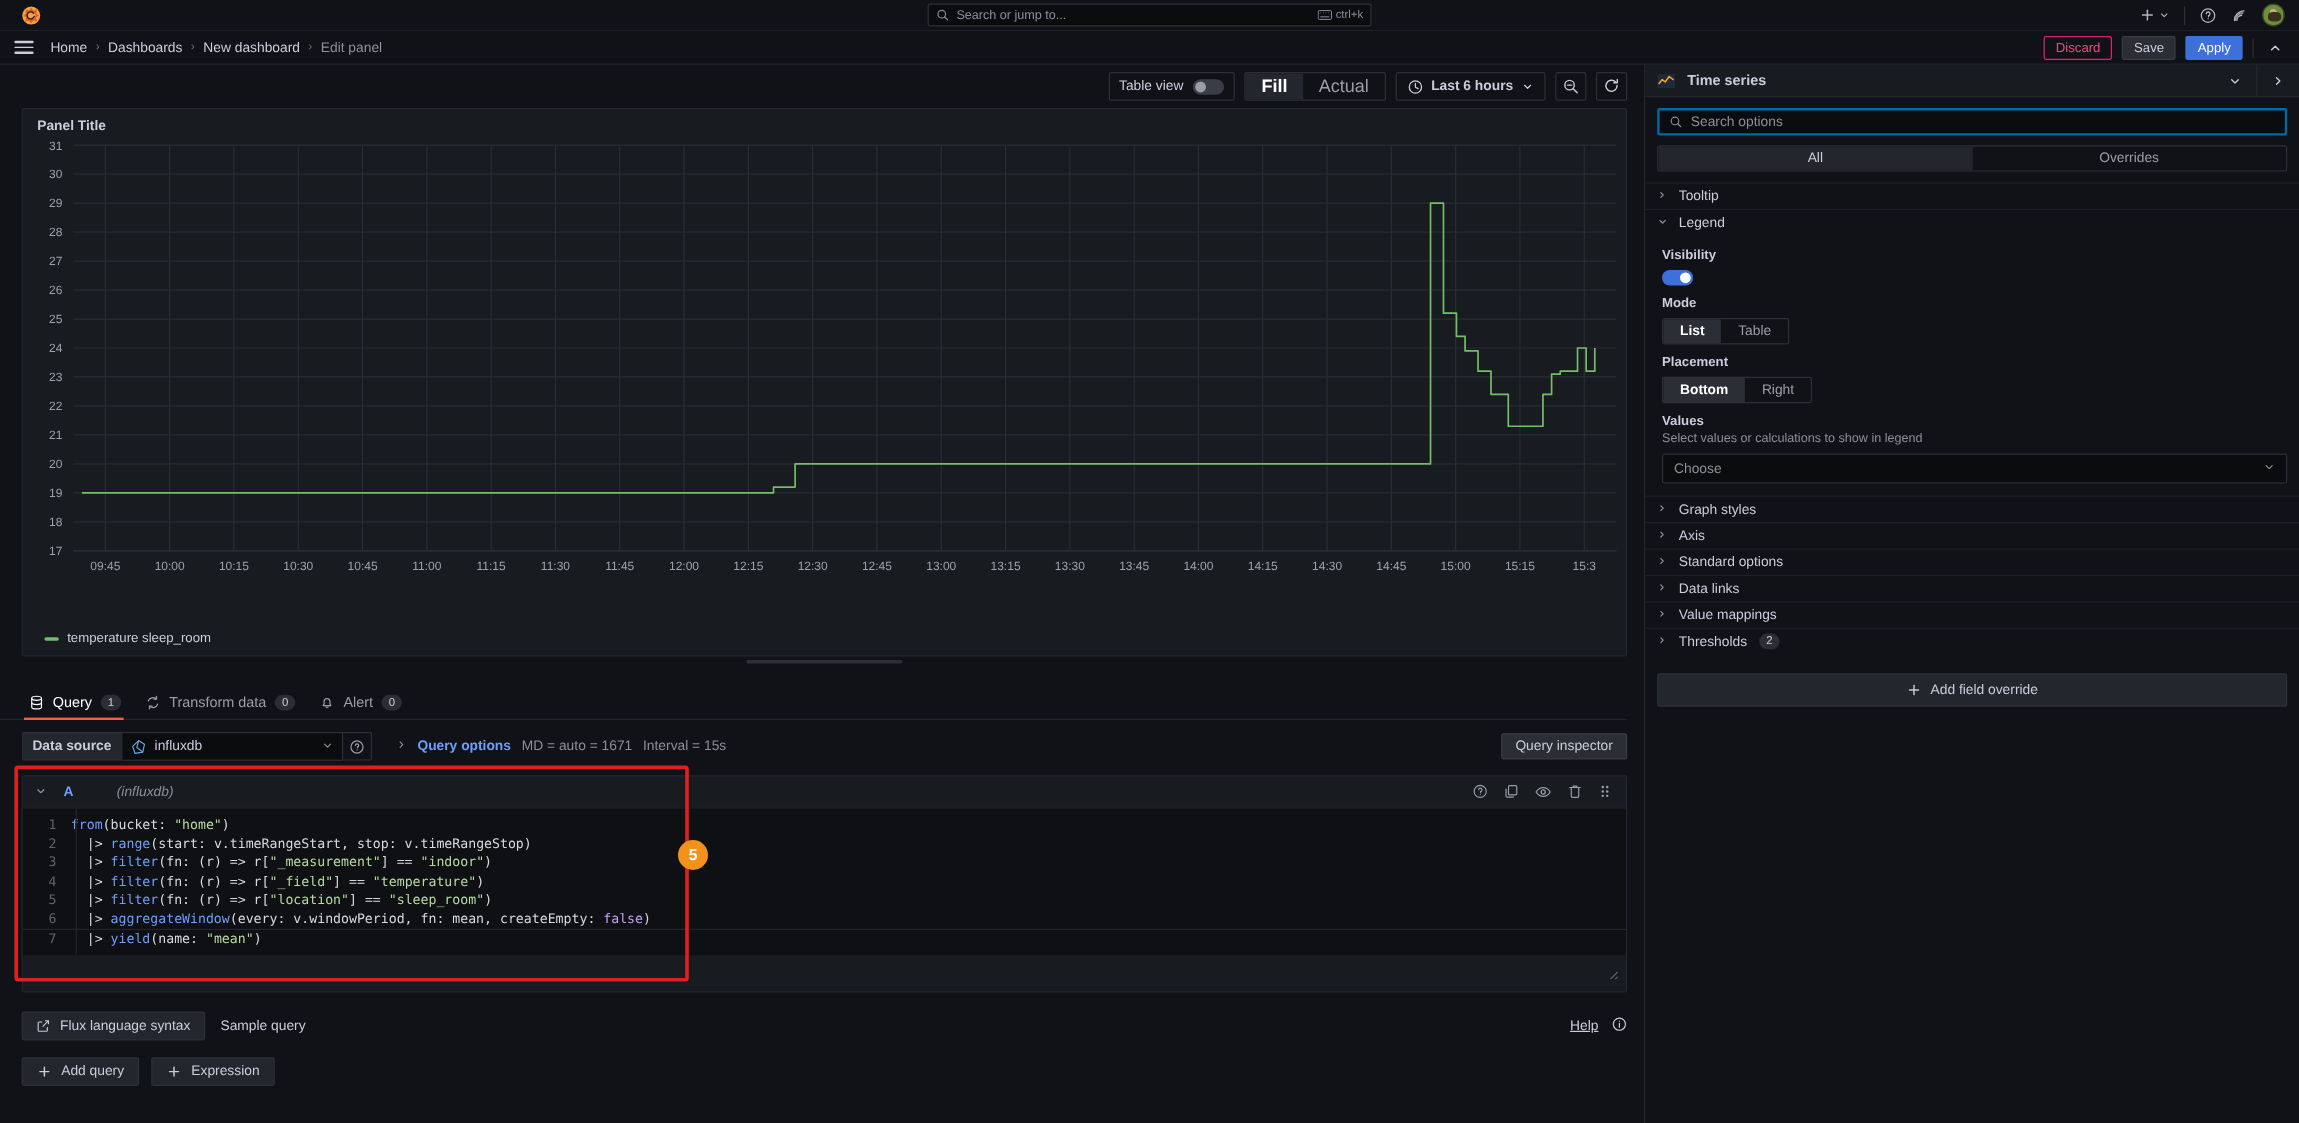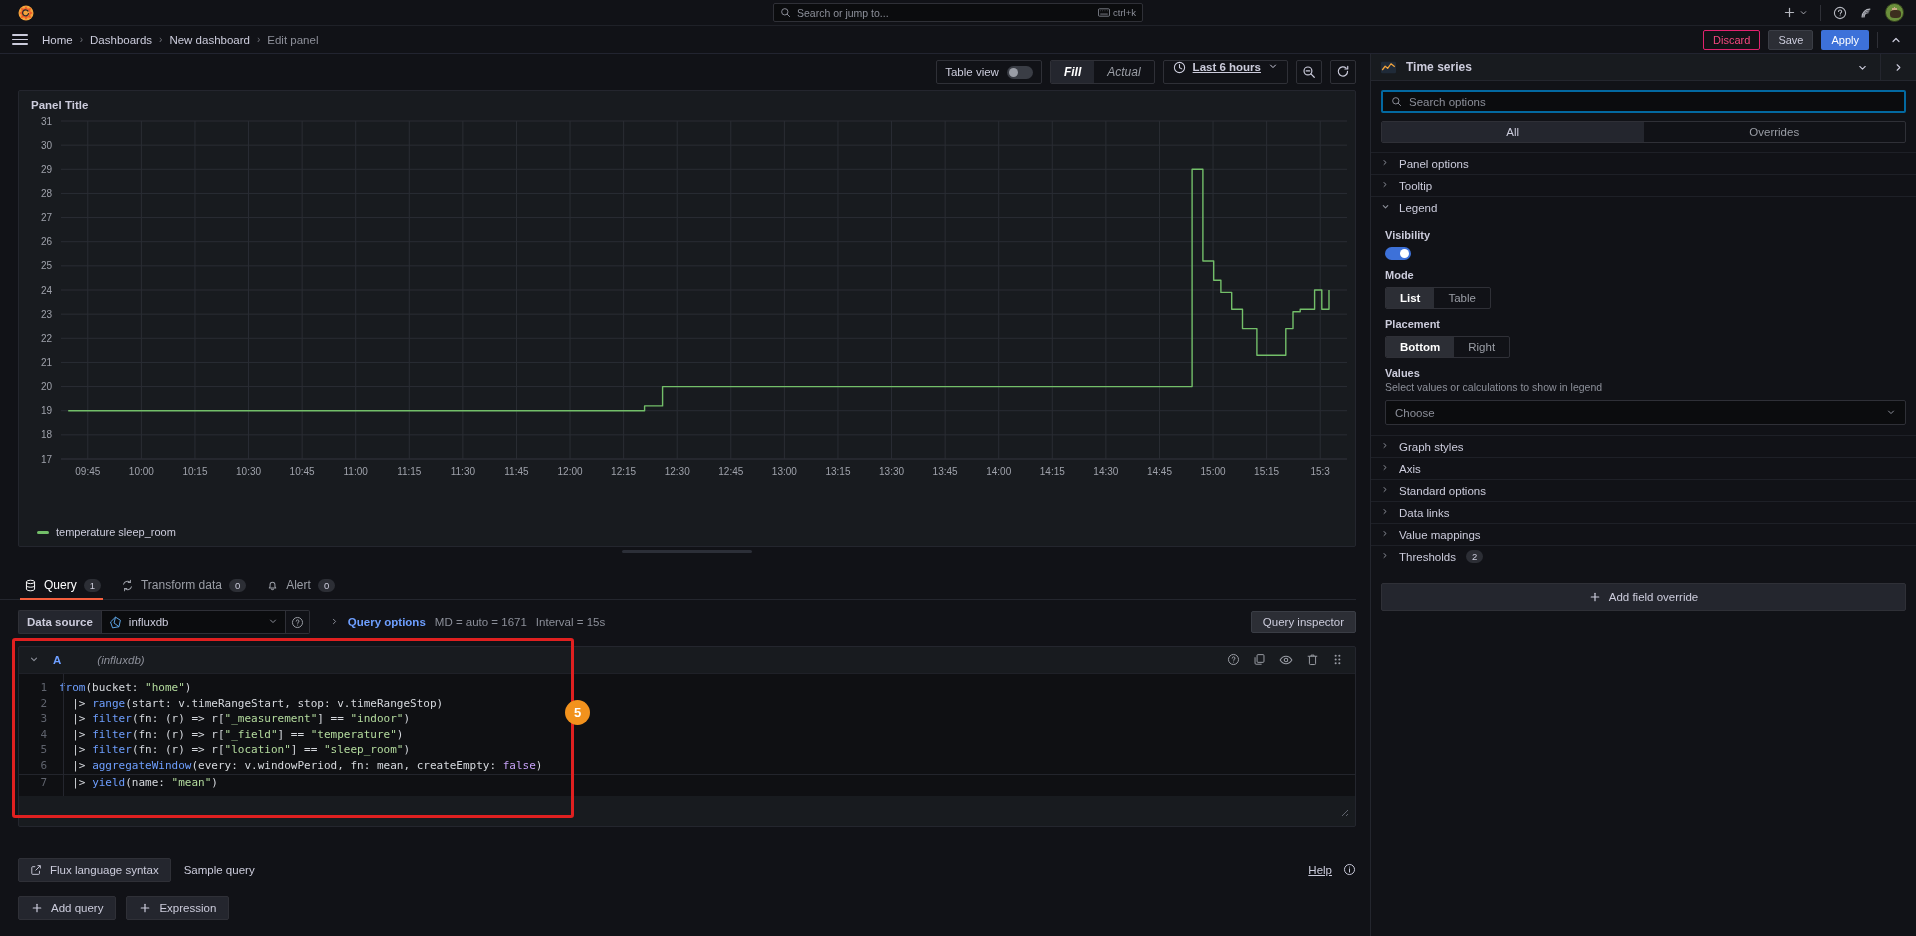--- a/index.html
+++ b/index.html
@@ -64,24 +64,24 @@
   .paneltoolbar {
     height: 36px; min-height:36px; display: flex; align-items: center; justify-content: flex-end;
     gap: 8px; padding-right: 14px;
   }
   .tv-group { display:flex; align-items:center; gap:8px; border:1px solid #2f3037; border-radius:2px;
     padding: 3px 8px; height:24px; }
   .tv-label { font-size: 11.5px; color:#ccccdc; }
   .toggle { width: 26px; height: 13px; border-radius: 7px; background: #3a3d45; position: relative; cursor:pointer;}
   .toggle i { position:absolute; left:2px; top:2px; width:9px;height:9px;border-radius:50%;background:#9a9da6;}
   .seg { display:flex; border:1px solid #2f3037; border-radius:2px; overflow:hidden; height:24px;}
-  .seg div { font-size:12px; padding: 0 13px; display:flex; align-items:center; cursor:pointer; color:#9b9ea6;font-style:italic;}
+  .seg div { font-size:15px; padding: 0 13px; display:flex; align-items:center; cursor:pointer; color:#9b9ea6;}
   .seg div.on { background:#24262e; color:#ffffff; font-weight:600;}
-  .timepick { display:flex; gap:7px; border:1px solid #2f3037; border-radius:2px;
-    height:24px; padding: 0 9px; font-size:11.5px; color:#ccccdc; font-weight:600; cursor:pointer;text-decoration:underline;}
+  .timepick { display:flex; align-items:center; gap:7px; border:1px solid #2f3037; border-radius:2px;
+    height:24px; padding: 0 9px; font-size:11.5px; color:#ccccdc; font-weight:600; cursor:pointer;}
   .iconbtn { width:26px;height:24px;border:1px solid #2f3037;border-radius:2px;display:flex;
     align-items:center;justify-content:center;color:#ccccdc;cursor:pointer;}
 
   
   .panel {
     margin: 0 14px 0 18px; background: #181b1f; border: 1px solid #24262e; border-radius: 2px;
     flex: 0 0 auto; height: 457px; display:flex; flex-direction:column; position:relative;
   }
   .panel-title { font-size: 11.5px; font-weight: 600; color:#ccccdc; padding: 8px 0 2px 12px; }
   .plotwrap { position: relative; flex:1; }
@@ -140,21 +140,21 @@
   .code .gutterline{ position:absolute; left:44px; top:0; bottom:0; width:1px; background:#24262e;}
   .tok-fn { color:#6e9fff; }
   .tok-str { color:#b4dc9e; }
   .tok-pipe { color:#d6d9de; }
   .tok-kw { color:#c6a0f6; }
   .codeunderline{ border-bottom:1px solid #23252c;}
   .code-footer { height:30px; display:flex; align-items:center; justify-content:flex-end;
     padding-right:6px; color:#5f636d; font-size:11px;}
 
   
-  .helpbar { display:flex; align-items:center; margin: 31px 14px 0 18px; gap:0; }
+  .helpbar { display:flex; align-items:center; margin: 16px 14px 0 18px; gap:0; }
   .hb-btn { display:flex;align-items:center;gap:8px; background:#24262e;border:1px solid #2f3037;
     border-radius:2px; font-size:11.5px; padding:5px 11px; color:#ccccdc; cursor:pointer;}
   .hb-plain { font-size:11.5px; color:#ccccdc; padding: 5px 13px; cursor:pointer;}
   .hb-right{margin-left:auto;display:flex;align-items:center;gap:11px;font-size:11.5px;color:#ccccdc;text-decoration:underline;}
 
   
   .bottombar { display:flex; gap:10px; padding: 14px 0 14px 18px; }
   .bb { display:flex;align-items:center;gap:8px;background:#24262e;border:1px solid #2f3037;
     border-radius:2px;font-size:11.5px;padding:5px 12px;color:#ccccdc;cursor:pointer;}
 
@@ -652,28 +652,20 @@
 
       <div class="optsegwrap">
         <div class="optseg">
           <div class="on">All</div>
           <div>Overrides</div>
         </div>
       </div>
 
       <div class="optlist">
 
-        <div class="optrow">
-          <span class="ch">
-            <svg width="8" height="9" viewBox="0 0 16 16" fill="none" stroke="#8c8f99" stroke-width="2">
-              <polyline points="6,4 10,8 6,12" stroke-linecap="round" stroke-linejoin="round"></polyline>
-            </svg>
-          </span>
-          <span class="nm">Panel options</span>
-        </div>
 
         <div class="optrow">
           <span class="ch">
             <svg width="8" height="9" viewBox="0 0 16 16" fill="none" stroke="#8c8f99" stroke-width="2">
               <polyline points="6,4 10,8 6,12" stroke-linecap="round" stroke-linejoin="round"></polyline>
             </svg>
           </span>
           <span class="nm">Tooltip</span>
         </div>
 

